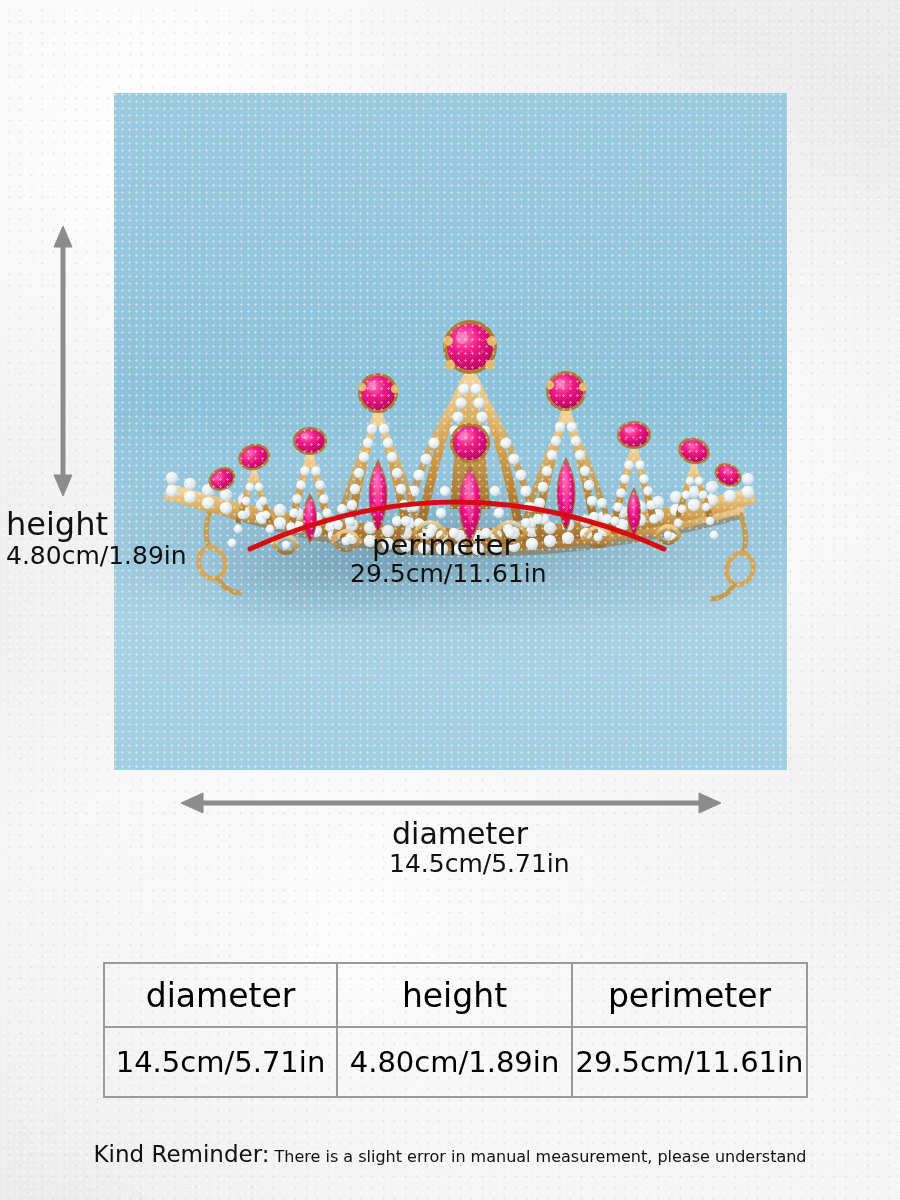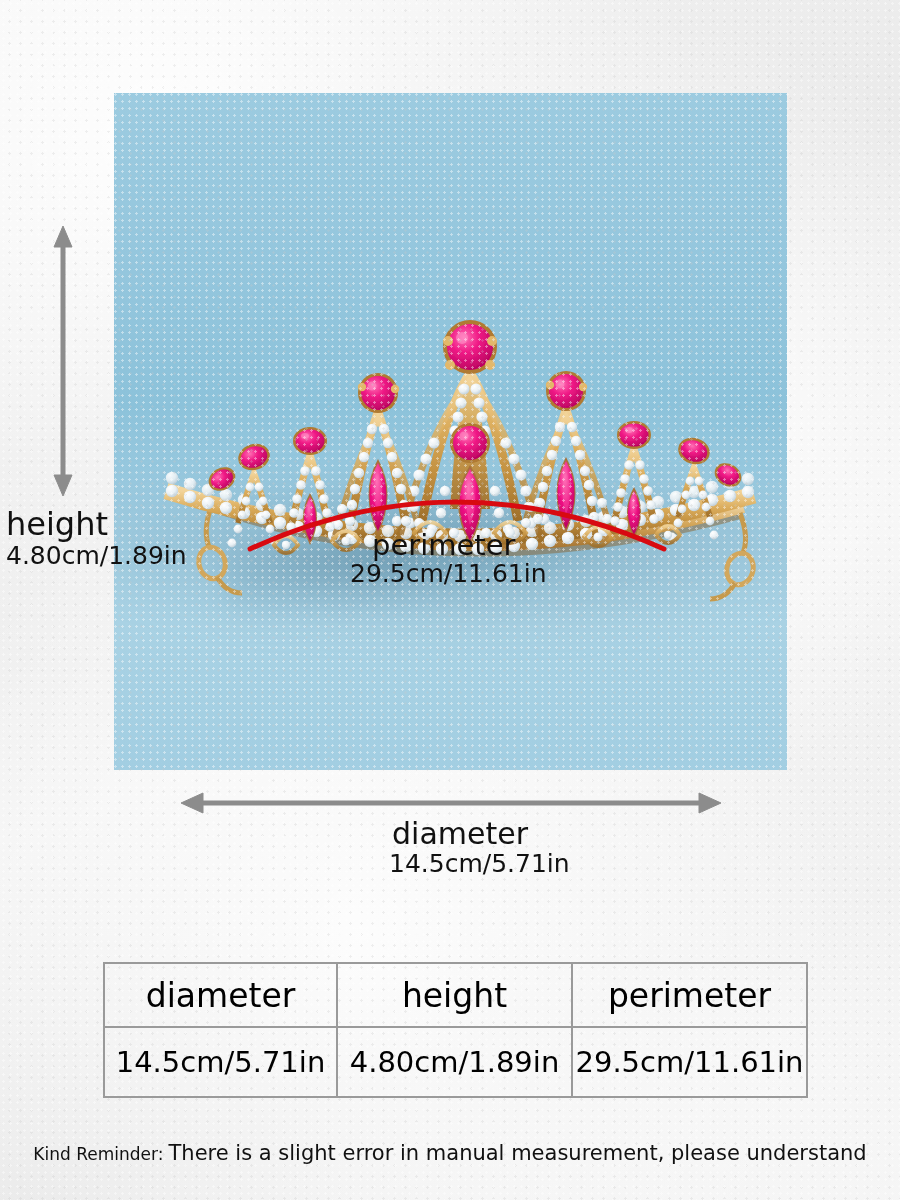--- a/index.html
+++ b/index.html
@@ -147,26 +147,26 @@
   
   .reminder {
     position: absolute;
     left: 0;
     top: 1141px;
     width: 900px;
     text-align: center;
     white-space: nowrap;
   }
   .reminder .rm-strong {
-    font-size: 17px;
+    font-size: 23px;
     color: #111;
     text-align: right;
   }
   .reminder .rm-text {
-    font-size: 21px;
+    font-size: 16px;
     color: #111;
   }
 </style>
 </head>
 <body>
 
 <div class="photo">
   <div class="photo-shadow-sweep"></div>
   <div class="photo-shadow-drop"></div>
 

